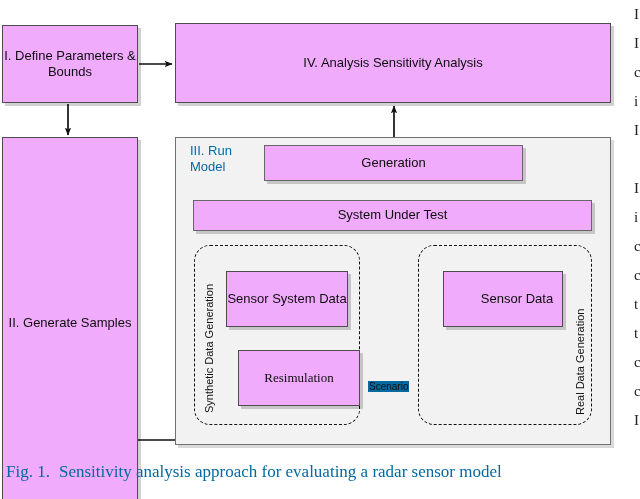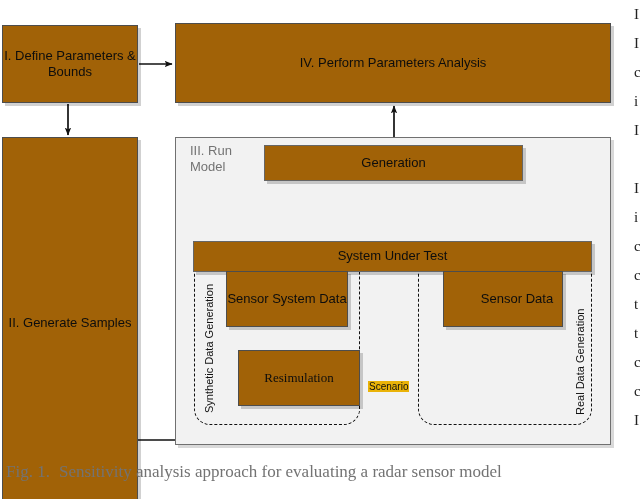--- a/index.html
+++ b/index.html
@@ -8,21 +8,21 @@
     font-family:"Liberation Sans", sans-serif;
     color:#111;
     overflow:hidden;
     position:relative;
   }
   #figure{
     position:absolute;left:0;top:0;width:640px;height:460px;
   }
   .box{
     position:absolute;
-    background:#a16207;
+    background:#f0abfc;
     border:1px solid #4d4d4d;
     box-shadow:3px 3px 0 rgba(0,0,0,0.18);
     box-sizing:border-box;
     display:flex;align-items:center;justify-content:center;
     text-align:center;
     font-size:13px;
     line-height:1.25;
     color:#0d0d0d;
   }
   .box.thin{border:1px solid #666;}
@@ -46,39 +46,39 @@
     white-space:nowrap;
     writing-mode:vertical-rl;
     transform:rotate(180deg);
     color:#111;
   }
   .section-label{
     position:absolute;
     font-size:13px;
     line-height:1.25;
     text-align:left;
-    color:#737373;
+    color:#0369a1;
   }
   .edge-label{
     position:absolute;
     font-size:10px;
-    background:#eab308;
+    background:#0369a1;
     padding:0 1px;
     color:#111;
     white-space:nowrap;
   }
   svg.wires{
     position:absolute;left:0;top:0;width:640px;height:460px;
     pointer-events:none;
   }
   #caption{
     position:absolute;left:0;top:462px;width:640px;
     font-family:"Liberation Serif", serif;
     font-size:17px;
-    color:#737373;
+    color:#0369a1;
     text-align:left;
     padding-left:6px;
     box-sizing:border-box;
     white-space:nowrap;
   }
   #caption .fignum{margin-right:9px;}
   .sliver{
     position:absolute;right:0;top:0;width:6px;height:460px;
     overflow:hidden;
     font-family:"Liberation Serif", serif;
@@ -127,27 +127,27 @@
   <div class="section-label" style="left:190px;top:143px;width:80px;">III. Run Model</div>
 
   <div class="dashed" style="left:194px;top:245px;width:166px;height:180px;"></div>
   <div class="dashed" style="left:418px;top:245px;width:174px;height:180px;"></div>
 
   <div class="grp-label" style="left:203px;top:263px;height:150px;">Synthetic Data Generation</div>
   <div class="grp-label" style="left:574px;top:265px;height:150px;">Real Data Generation</div>
 
   <div class="box" style="left:2px;top:25px;width:136px;height:78px;">I. Define Parameters &amp; Bounds</div>
 
-  <div class="box" style="left:175px;top:23px;width:436px;height:80px;">IV. Perform Parameters Analysis</div>
+  <div class="box" style="left:175px;top:23px;width:436px;height:80px;">IV. Analysis Sensitivity Analysis</div>
 
   <div class="box" style="left:2px;top:137px;width:136px;height:372px;">II. Generate Samples</div>
 
   <div class="box thin" style="left:264px;top:145px;width:259px;height:36px;">Generation</div>
 
-  <div class="box thin" style="left:193px;top:200px;width:399px;height:31px;margin-top:41px;">System Under Test</div>
+  <div class="box thin" style="left:193px;top:200px;width:399px;height:31px;">System Under Test</div>
 
   <div class="box" style="left:226px;top:271px;width:122px;height:56px;">Sensor System Data</div>
 
   <div class="box" style="left:238px;top:350px;width:122px;height:56px;font-family:Liberation Serif, serif;">Resimulation</div>
 
   <div class="box" style="left:443px;top:271px;width:120px;height:56px;padding-left:28px;">Sensor Data</div>
 
 
   <div class="edge-label" style="left:368px;top:381px;">Scenario</div>
 

